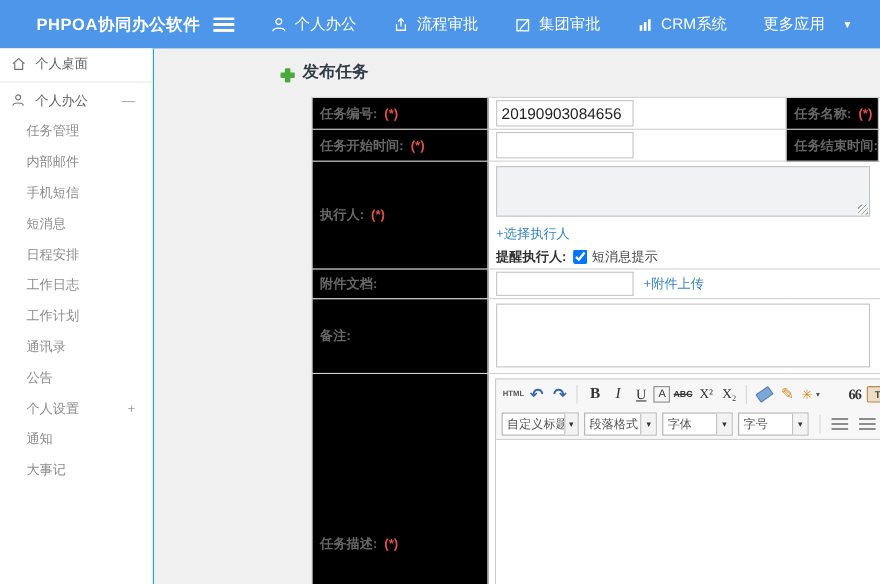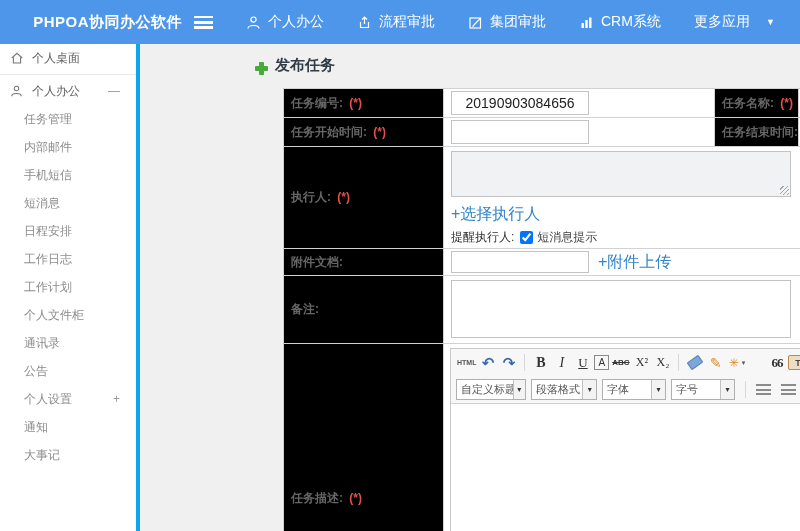--- a/index.html
+++ b/index.html
@@ -11,52 +11,52 @@
   .topbar { position:absolute; left:0; top:0; width:800px; height:44px; background:#4d96e9; display:flex; align-items:center; color:#fff; }
   .logo { margin-left:10px; font-size:15px; font-weight:bold; letter-spacing:0.5px; width:172px;text-align:right; }
   .hamburger { width:19px; height:13px; margin-left:12px; cursor:pointer;
     background:linear-gradient(#fff 0 2.5px,transparent 2.5px 5.2px,#fff 5.2px 7.8px,transparent 7.8px 10.4px,#fff 10.4px 13px); }
   .nav { display:flex; align-items:center; }
   .nav-item { display:flex; align-items:center; margin-left:33px; font-size:14px; cursor:pointer; white-space:nowrap; }
   .nav-ico { display:inline-flex; margin-right:7px; }
   .nav-caret { font-size:9px; margin-left:16px; }
 
   
-  .sidebar { position:absolute; left:0; top:44px; width:140px; height:487px; background:#fff; border-right:4px solid #0ea5e9; overflow:hidden; }
+  .sidebar { position:absolute; left:0; top:44px; width:140px; height:487px; background:#fff; border-right:1px solid #0ea5e9; overflow:hidden; }
   .side-item { position:relative; height:28px; line-height:28px; padding-left:24px; font-size:12px; color:#8c8c8c; cursor:pointer; white-space:nowrap; }
   .side-item.top { color:#5f5f5f; padding-left:10px; display:flex; align-items:center; }
   .side-ico { display:inline-flex; width:16px; margin-right:6px; }
   .side-toggle { position:absolute; right:16px; top:0; color:#999; font-size:12px; }
   .side-divider { height:0; border-bottom:1px solid #e8e8e8; margin:2px 0; }
 
   
   .main { position:absolute; left:141px; top:44px; width:659px; height:487px; overflow:hidden; }
   .page-title { position:absolute; left:114px; top:7px; display:flex; align-items:flex-end; height:24px; }
   .plus-ico { position:relative; width:13px; height:13px; margin-right:7px; }
   .plus-ico::before { content:""; position:absolute; left:0; top:4px; width:13px; height:5px; background:#4aa93c; border-radius:1px; }
   .plus-ico::after  { content:""; position:absolute; left:4px; top:0; width:5px; height:13px; background:#4aa93c; border-radius:1px; }
   .page-title-text { font-size:15px; font-weight:bold; color:#323c47; }
 
   
   table.form { position:absolute; left:142px; top:44px; width:900px; border-collapse:collapse; background:#fff; table-layout:fixed; }
   td { border:1px solid #d2d2d2; font-size:12px; color:#666; vertical-align:middle; padding:2px 4px 2px 7px; white-space:nowrap; }
   td.lbl { background:#000000;font-weight:bold; }
   .req { color:#e25148; margin-left:3px; }
   input[type=text] { height:24px; border:1px solid #c4c4c4; background:#fff; font-size:14px; color:#222; padding:0 4px; font-family:inherit; }
-  .in-short { width:138px;text-align:center; }
+  .in-short { width:125px; }
   .ta-wrap { position:relative; display:inline-block; margin-top:2px; }
   textarea { border:1px solid #c3c3c3; font-family:inherit; resize:none; display:block; }
   .exec-ta { width:340px; height:46px; background:#f0f2f3; }
   .remark-ta { width:340px; height:58px; background:#fff; }
   .resize-corner { position:absolute; right:2px; bottom:2px; width:9px; height:9px;
     background:repeating-linear-gradient(135deg,transparent 0 2px,#9aa7b0 2px 3px); pointer-events:none; }
-  a.lnk { color:#3584c7; text-decoration:none; font-size:16px; cursor:pointer; }
+  a.lnk { color:#3584c7; text-decoration:none; font-size:12px; cursor:pointer; }
   .exec-links { margin-top:4px; font-size:12px; }
   .remind-line { margin-top:4px; display:flex; align-items:center; }
-  .remind-lbl { font-weight:normal; color:#333; font-size:12px; margin-right:6px; }
+  .remind-lbl { font-weight:bold; color:#333; font-size:12px; margin-right:6px; }
   .remind-line input { width:13px; height:13px; margin-right:4px; }
   .attach-line { display:flex; align-items:center; gap:9px; }
 
   
   td.desc-field { vertical-align:top; padding:4px 0 0 6px; }
   .editor { width:700px; border:1px solid #c9c9c9; background:#f7f7f7; }
   .tb-row { display:flex; align-items:center; padding:3px 5px; height:27px; }
   .tb-btn { display:inline-flex; align-items:center; justify-content:center; min-width:19px; height:20px; margin:0 1px; font-size:12px; color:#333; cursor:pointer; }
   .tb-sep { width:1px; height:17px; background:#d8d8d8; margin:0 5px; }
   .tb-html { font-size:7px; font-weight:bold; color:#555; letter-spacing:0; }
@@ -154,21 +154,20 @@
         <span>个人办公</span>
         <span class="side-toggle">—</span>
       </div>
       <div class="side-item"><span>任务管理</span></div>
       <div class="side-item"><span>内部邮件</span></div>
       <div class="side-item"><span>手机短信</span></div>
       <div class="side-item"><span>短消息</span></div>
       <div class="side-item"><span>日程安排</span></div>
       <div class="side-item"><span>工作日志</span></div>
       <div class="side-item"><span>工作计划</span></div>
-      <div class="side-item"><span>个人文件柜</span></div>
       <div class="side-item"><span>通讯录</span></div>
       <div class="side-item"><span>公告</span></div>
       <div class="side-item"><span>个人设置</span><span class="side-toggle">+</span></div>
       <div class="side-item"><span>通知</span></div>
       <div class="side-item"><span>大事记</span></div>
       <div class="side-item"></div>
     </div>
 
   <div class="main">
 

